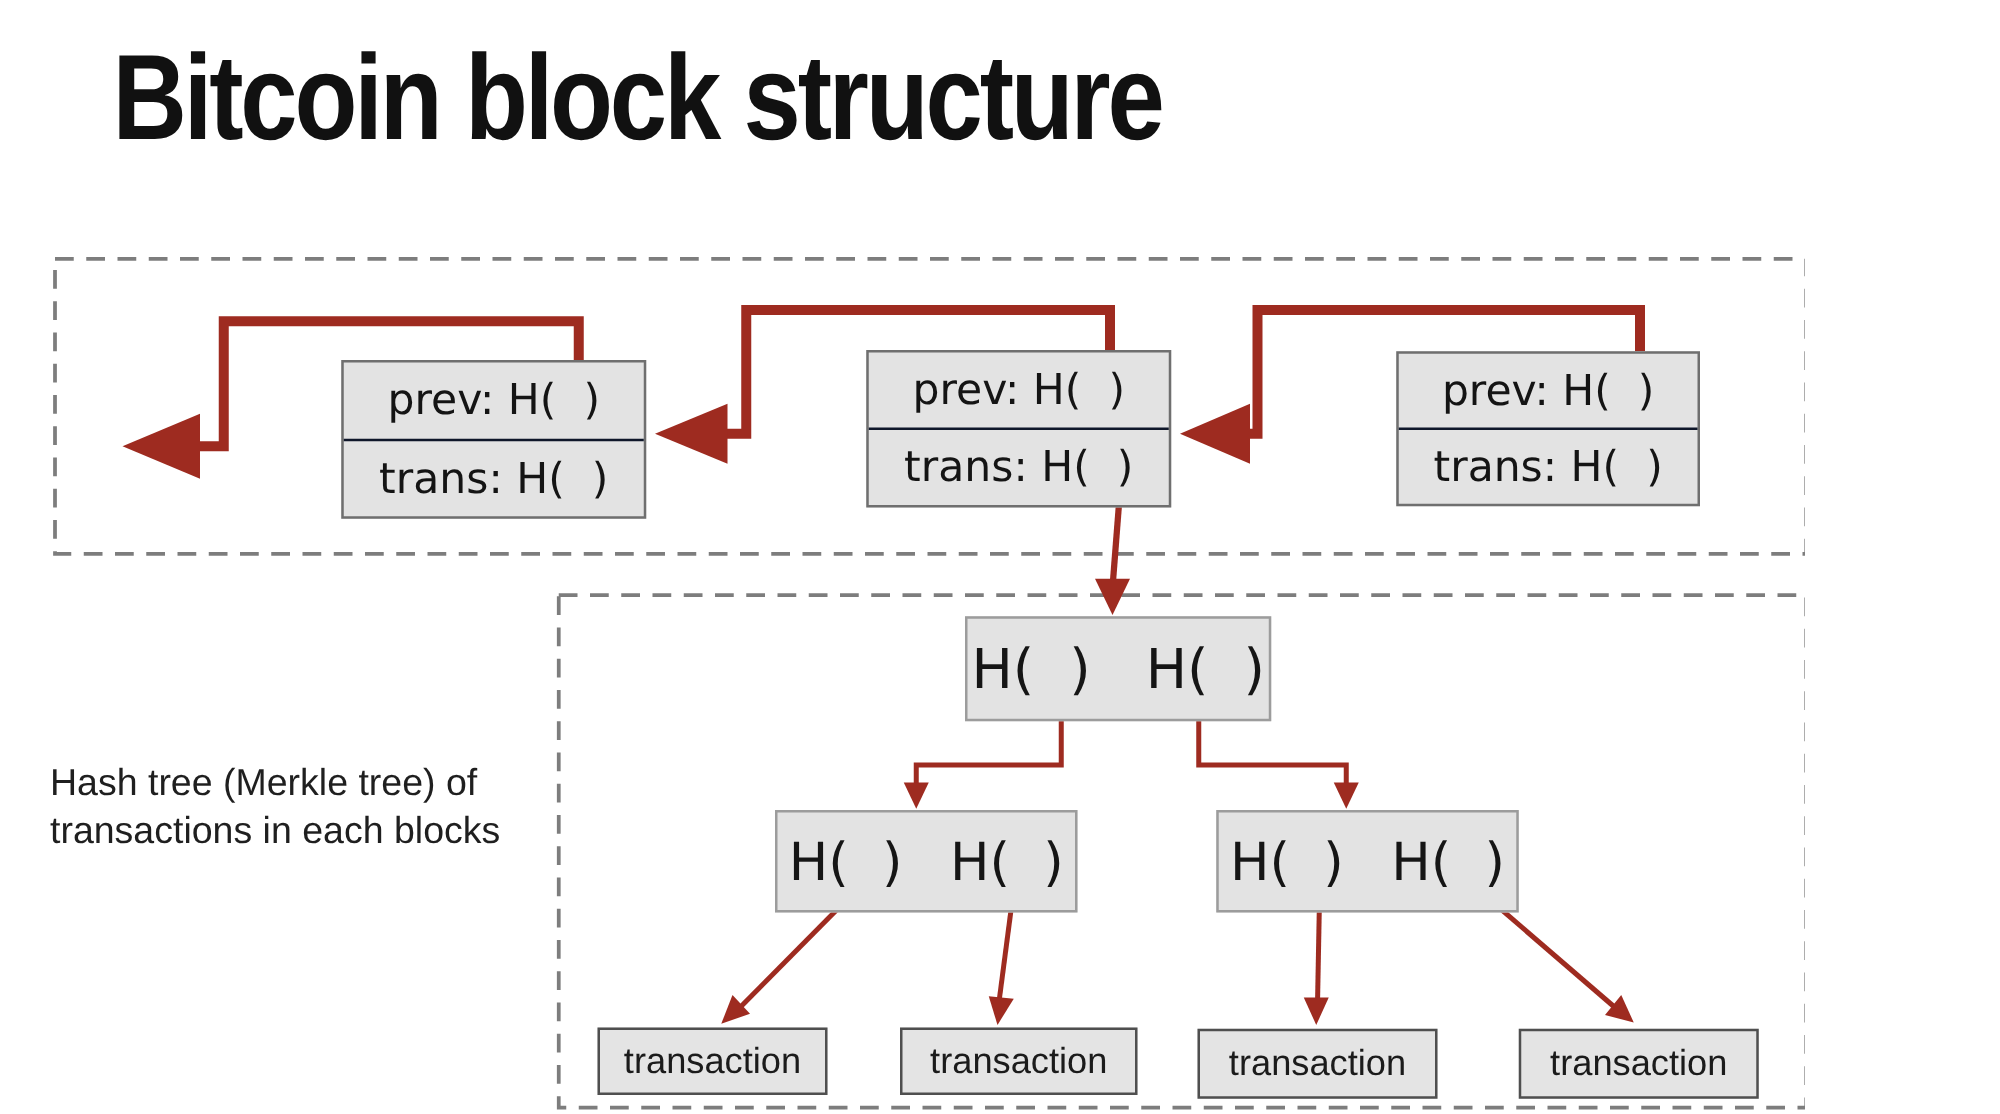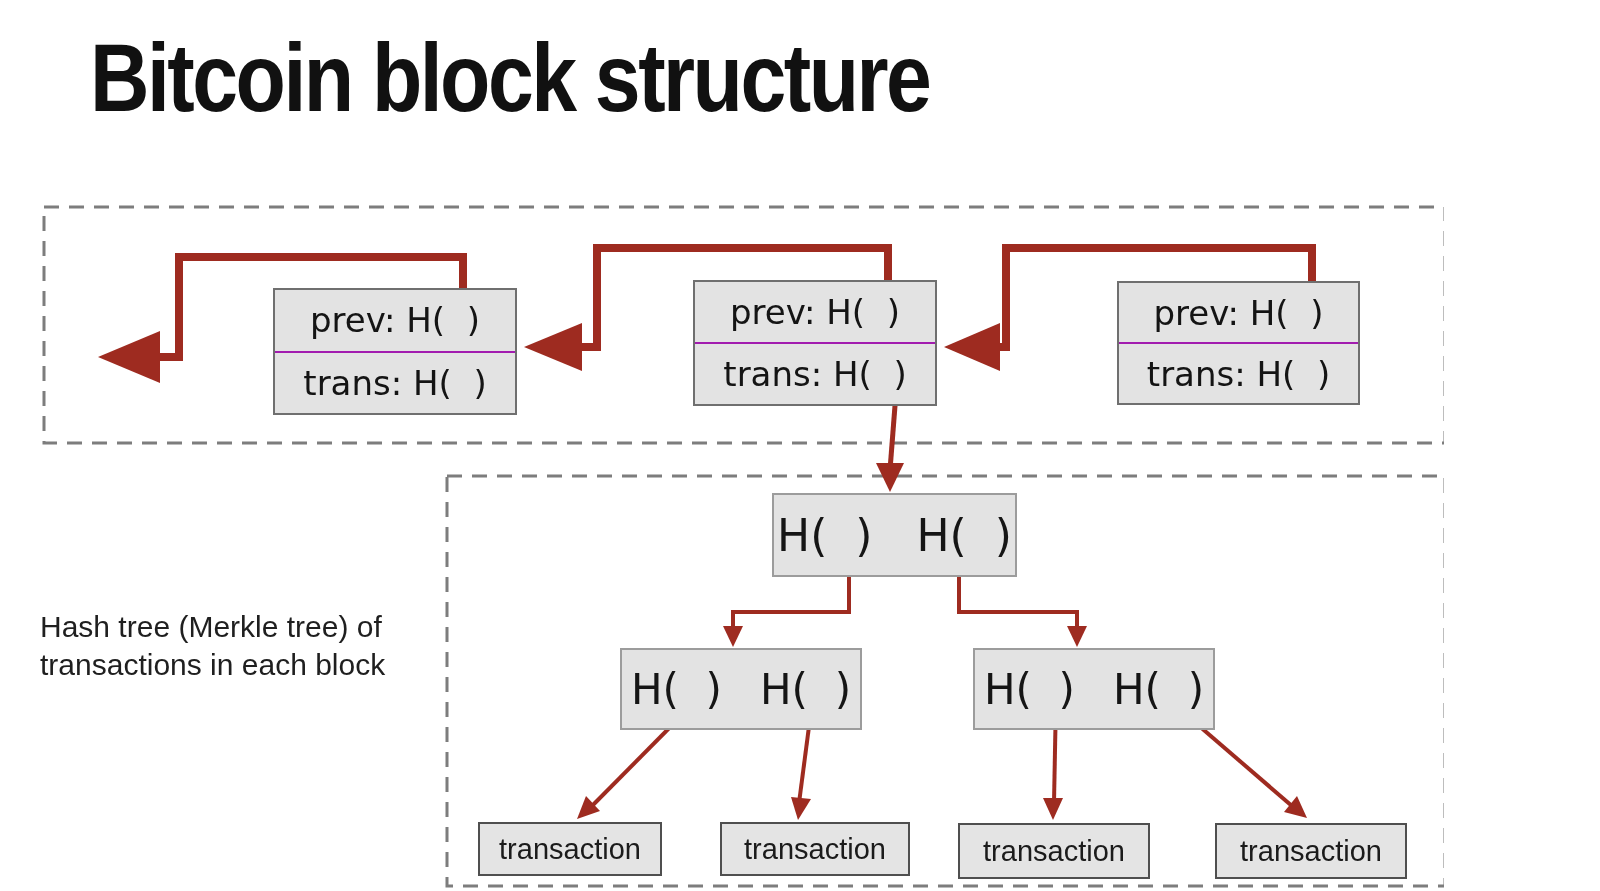--- a/index.html
+++ b/index.html
@@ -19,21 +19,21 @@
   .tree-label{left:40px;top:608px;font-size:30px;line-height:38px;}
   .block{
     background:var(--box-fill,#e3e3e3);border:2px solid var(--chain-border,#6f6f6f);
     display:flex;flex-direction:column;box-sizing:border-box;
   }
   .block .row{
     flex:1;display:flex;align-items:center;justify-content:center;
     font-size:34px;white-space:pre;color:#141414;
     font-family:"DejaVu Sans","Liberation Sans",sans-serif;
   }
-  .block .row + .row{border-top:2px solid #a21caf;}
+  .block .row + .row{border-top:2px solid #0f172a;}
   .hash-node{
     background:var(--box-fill,#e3e3e3);border:2px solid var(--hash-border,#9c9c9c);
     display:flex;align-items:center;justify-content:center;box-sizing:border-box;
     color:#151515;font-family:"DejaVu Sans","Liberation Sans",sans-serif;
   }
   .hash-node span{white-space:pre;}
   .root-node{left:772px;top:493px;width:245px;height:84px;font-size:44px;gap:44px;}
   .mid-node-l{left:620px;top:648px;width:242px;height:82px;font-size:42px;gap:38px;}
   .mid-node-r{left:973px;top:648px;width:242px;height:82px;font-size:42px;gap:38px;}
   .leaf{
@@ -85,21 +85,21 @@
     <line class="arrow thin" x1="1056" y1="698" x2="1054" y2="803"></line>
     <polygon class="arrowhead" points="1053,820 1043,798 1063,798"></polygon>
 
     <line class="arrow thin" x1="1169" y1="700" x2="1292" y2="806"></line>
     <polygon class="arrowhead" points="1307,818 1284,812 1297,796"></polygon>
   </svg>
 
   <div class="abs title">Bitcoin block structure</div>
   <div class="abs section-label tree-label">
     <div>Hash tree (Merkle tree) of</div>
-    <div>transactions in each block</div>
+    <div>transactions in each blocks</div>
   </div>
 
   <div class="abs block" style="left:273px;top:288px;width:244px;height:127px;">
     <div class="row">prev: H(  )</div>
     <div class="row">trans: H(  )</div>
   </div>
   <div class="abs block" style="left:693px;top:280px;width:244px;height:126px;">
     <div class="row">prev: H(  )</div>
     <div class="row">trans: H(  )</div>
   </div>

